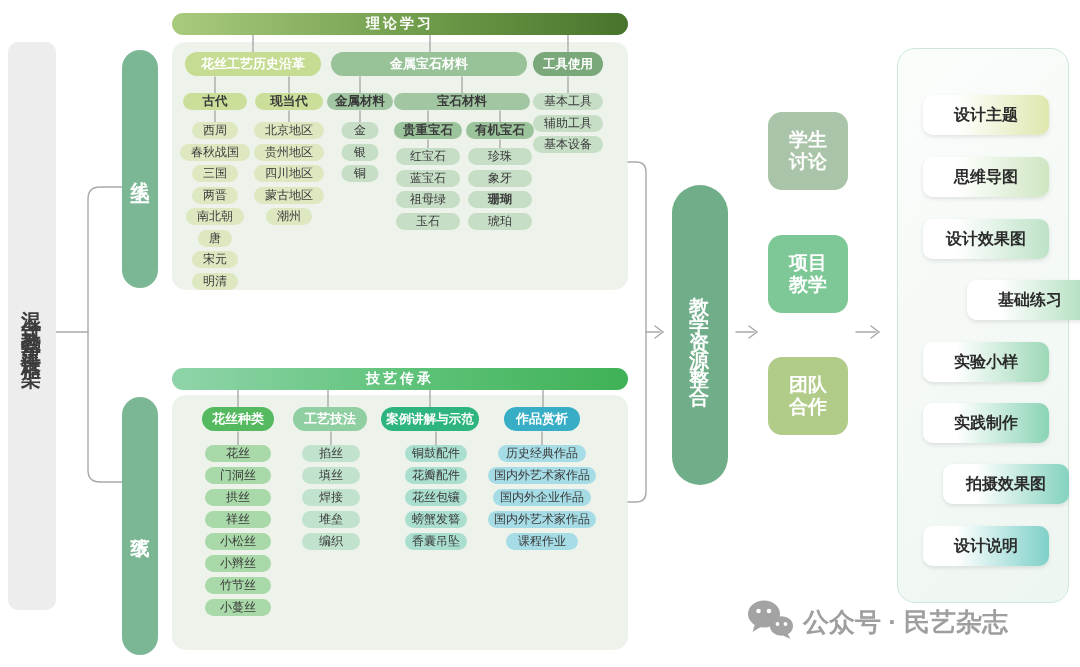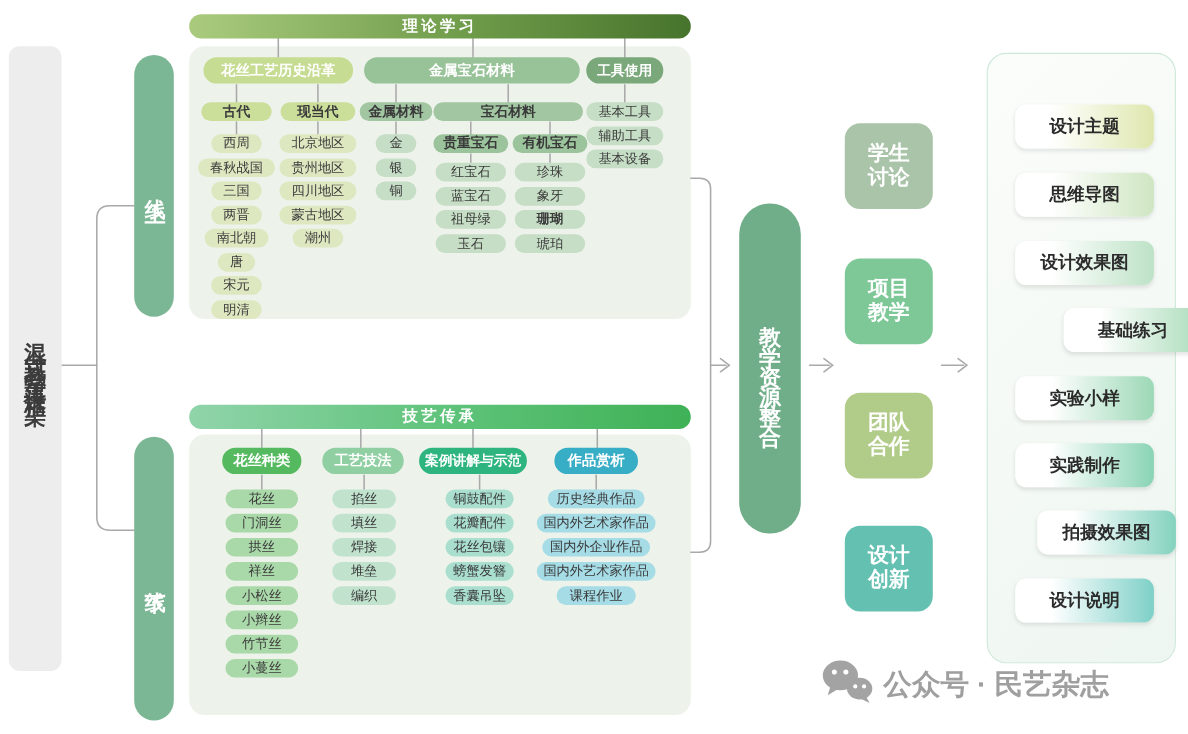--- a/index.html
+++ b/index.html
@@ -250,24 +250,20 @@
     <div>讨论</div>
   </div>
   <div class="method-box z2" style="top: 235px; --bg: #7dc896;">
     <div>项目</div>
     <div>教学</div>
   </div>
   <div class="method-box z2" style="top: 357px; --bg: #b1cb89;">
     <div>团队</div>
     <div>合作</div>
   </div>
-  <div class="method-box z2" style="top: 478px; --bg: #64c1b2;">
-    <div>设计</div>
-    <div>创新</div>
-  </div>
 
   <div class="output-pill z2" style="top: 95px; --bg: #dfe7ae;">
       <span>设计主题</span>
     </div>
   <div class="output-pill z2" style="top: 157px; --bg: #cfe6c2;">
       <span>思维导图</span>
     </div>
   <div class="output-pill z2" style="top: 219px; --bg: #bde2c6;">
       <span>设计效果图</span>
     </div>

